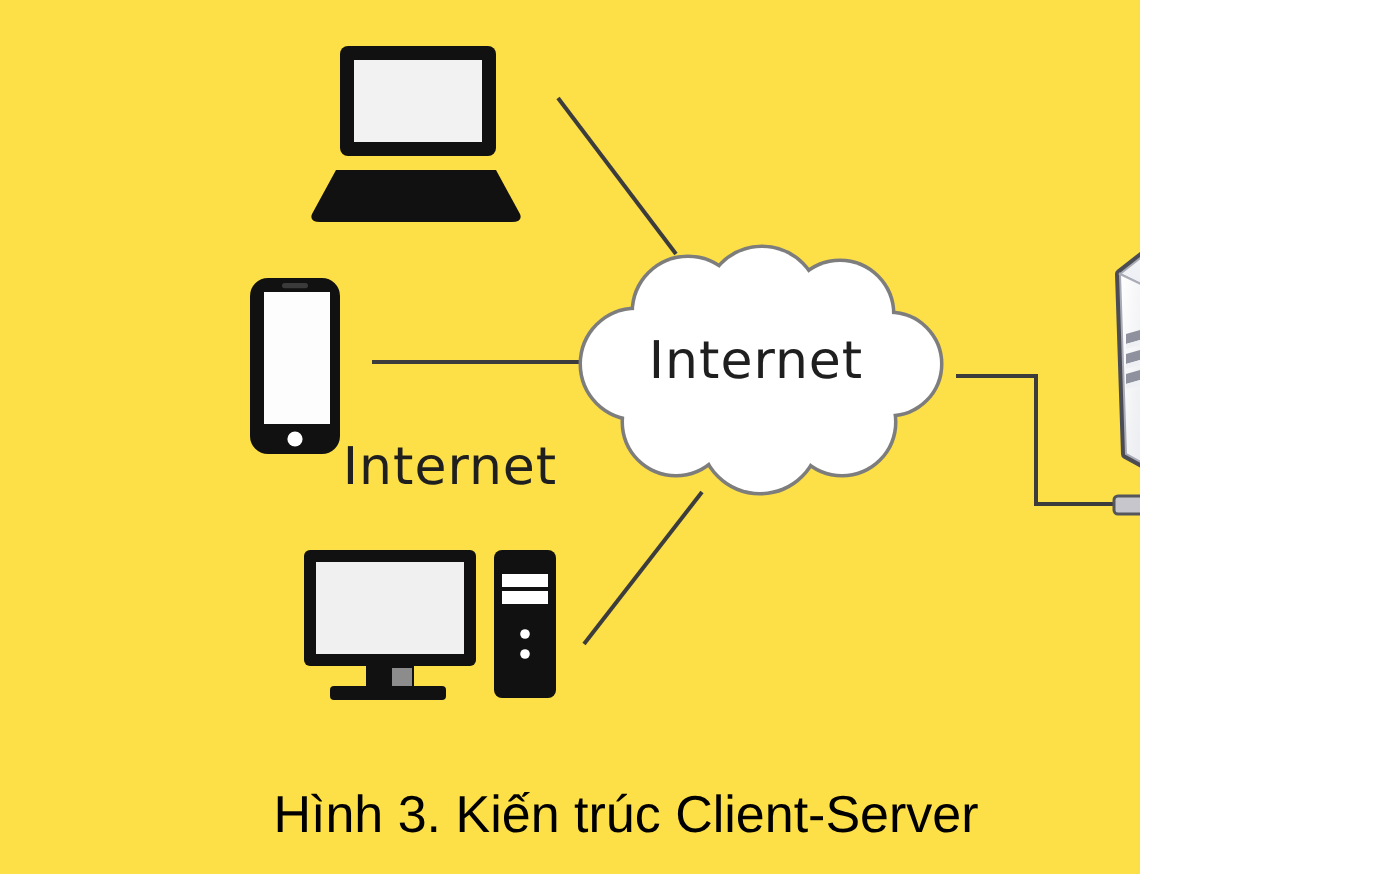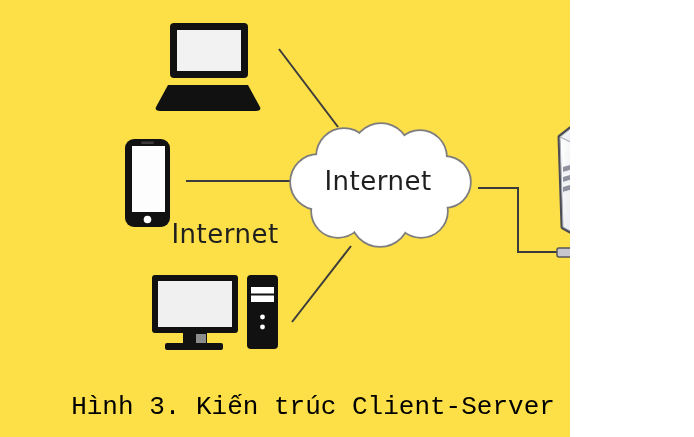--- a/index.html
+++ b/index.html
@@ -11,21 +11,21 @@
   .lines{left:0;top:0;}
   .diagram-label{
     position:absolute;text-align:center;color:#1f1f1f;
     font-size:26px;line-height:30px;letter-spacing:0.5px;
   }
   .internet-label{left:308px;top:166px;width:140px;}
   .clients-label{left:165px;top:219px;width:120px;}
   .server-label{left:535px;top:270px;width:125px;}
   .caption{
     position:absolute;left:56px;right:0;top:391px;text-align:center;
-    font-family:Liberation Mono, monospace;
+    font-family:Liberation Sans, sans-serif;
     font-size:26px;line-height:32px;color:#000;
   }
 </style>
 </head>
 <body>
 
 <div class="figure">
 
   <svg class="abs lines" width="694" height="437" viewBox="0 0 694 437">
     <g stroke="#3c3c3c" stroke-width="2" fill="none">

